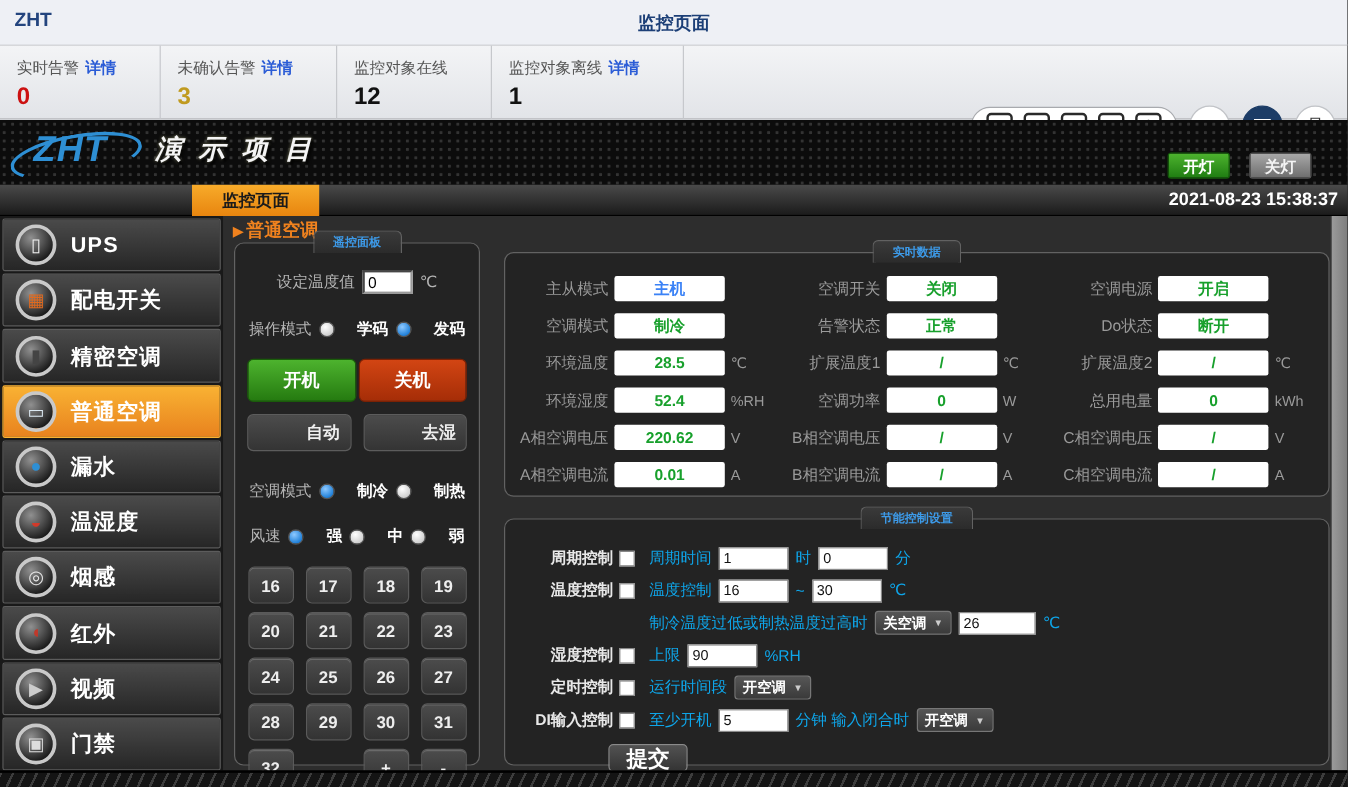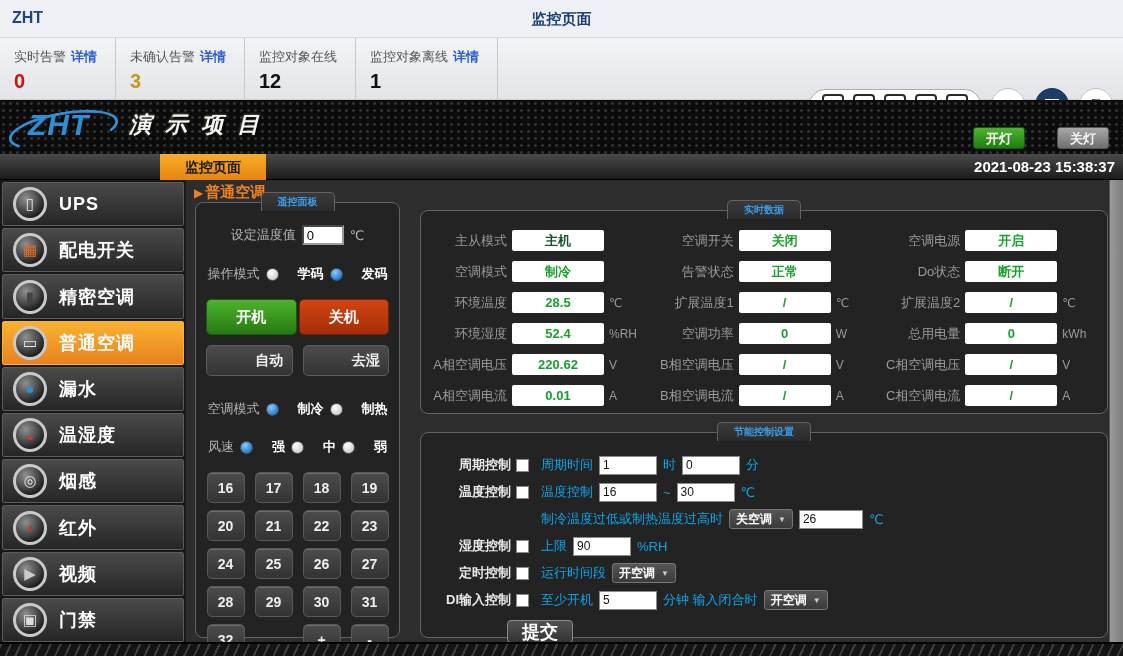--- a/index.html
+++ b/index.html
@@ -10,21 +10,21 @@
   
   #topbar { position:absolute; top:0; left:0; right:0; height:38px; background:#eef0f5;
     border-bottom:1px solid #d8dade; }
   #brand { position:absolute; left:12px; top:9px; font-size:16px; font-weight:bold; color:#23447e; }
   #toptitle { position:absolute; left:0; right:0; top:10px; text-align:center; font-size:15px;
     font-weight:bold; color:#1c3f77; }
 
   
   #statsbar { position:absolute; top:38px; left:0; right:0; height:62px;
     background:linear-gradient(#f3f4f6,#e2e4e8); border-bottom:1px solid #cfd1d5; display:flex; }
-  .stat { padding:10px 18px 0 14px; border-right:1px solid #c6c8cc; min-width:100px; }
+  .stat { padding:10px 36px 0 14px; border-right:1px solid #c6c8cc; min-width:100px; }
   .stat-top { font-size:13px; color:#555; white-space:nowrap; }
   .stat-link { color:#2b5cd6; font-weight:bold; margin-left:5px; cursor:pointer; }
   .stat-val { font-size:20px; font-weight:bold; margin-top:4px; }
 
   #tools { position:absolute; right:10px; top:50px; display:flex; align-items:center; gap:10px; }
   .pill { display:flex; align-items:center; gap:9px; background:#fff; border:1px solid #a8aaae;
     border-radius:17px; padding:5px 12px; height:32px; }
   .pic { width:22px; height:22px; border:2px solid #2a2a2a; border-radius:4px; color:#2a2a2a;
     font-size:13px; font-weight:bold; display:flex; align-items:center; justify-content:center;
     cursor:pointer; background:#fff; }
@@ -44,21 +44,21 @@
   #logo { position:absolute; left:14px; top:8px; display:flex; align-items:center; }
   #zht { position:relative; font-size:30px; font-weight:bold; font-style:italic; color:#2e8fd4;
     padding:0 14px; letter-spacing:1px; }
   #zht::before { content:""; position:absolute; left:-6px; top:4px; width:105px; height:30px;
     border:3px solid #2e8fd4; border-radius:50%; transform:rotate(-10deg); border-bottom-color:transparent; }
   #prjname { margin-left:26px; font-size:22px; font-weight:bold; font-style:italic; color:#f5f5f5;
     letter-spacing:14px; text-shadow:2px 2px 2px #000, 0 0 3px #886; }
   .lightbtn { position:absolute; top:27px; width:52px; height:22px; border-radius:3px;
     font-size:13px; font-weight:bold; color:#fff; text-align:center; line-height:22px; cursor:pointer; }
   #btn-on { right:98px; background:linear-gradient(#4db32e,#1f7d12); border:1px solid #145c0b; }
-  #btn-off { right:14px; background:linear-gradient(#a8a8a8,#6e6e6e); border:1px solid #555;
+  #btn-off { right:30px; background:linear-gradient(#a8a8a8,#6e6e6e); border:1px solid #555;
     color:#f4f4f4; }
 
   
   #tabbar { position:absolute; top:154px; left:0; right:0; height:26px;
     background:linear-gradient(#4a4a4a,#1b1b1b); border-bottom:1px solid #000; }
   #pagetab { position:absolute; left:160px; top:0; width:106px; height:26px;
     background:linear-gradient(#f7ab2a,#e8850f); color:#1a1a1a; font-size:14px; font-weight:bold;
     text-align:center; line-height:26px; cursor:pointer; }
   #clock { position:absolute; right:8px; top:4px; color:#fff; font-size:15px; font-weight:bold; }
 
@@ -342,21 +342,21 @@
           <div class="key">+</div>
           <div class="key">-</div>
         </div>
     </div>
 
     <div class="panel" id="panel-rt">
       <div class="ptab">实时数据</div>
       <div id="rt-grid">
           <div class="rt-cell">
             <span class="rt-label">主从模式</span>
-            <div class="rt-box" style="color: #14532d;">主机</div>
+            <div class="rt-box" style="color: #3b82f6;">主机</div>
             <span class="rt-unit"></span>
           </div>
           <div class="rt-cell">
             <span class="rt-label">空调开关</span>
             <div class="rt-box" style="color: rgb(24, 160, 44);">关闭</div>
             <span class="rt-unit"></span>
           </div>
           <div class="rt-cell">
             <span class="rt-label">空调电源</span>
             <div class="rt-box" style="color: rgb(24, 160, 44);">开启</div>

